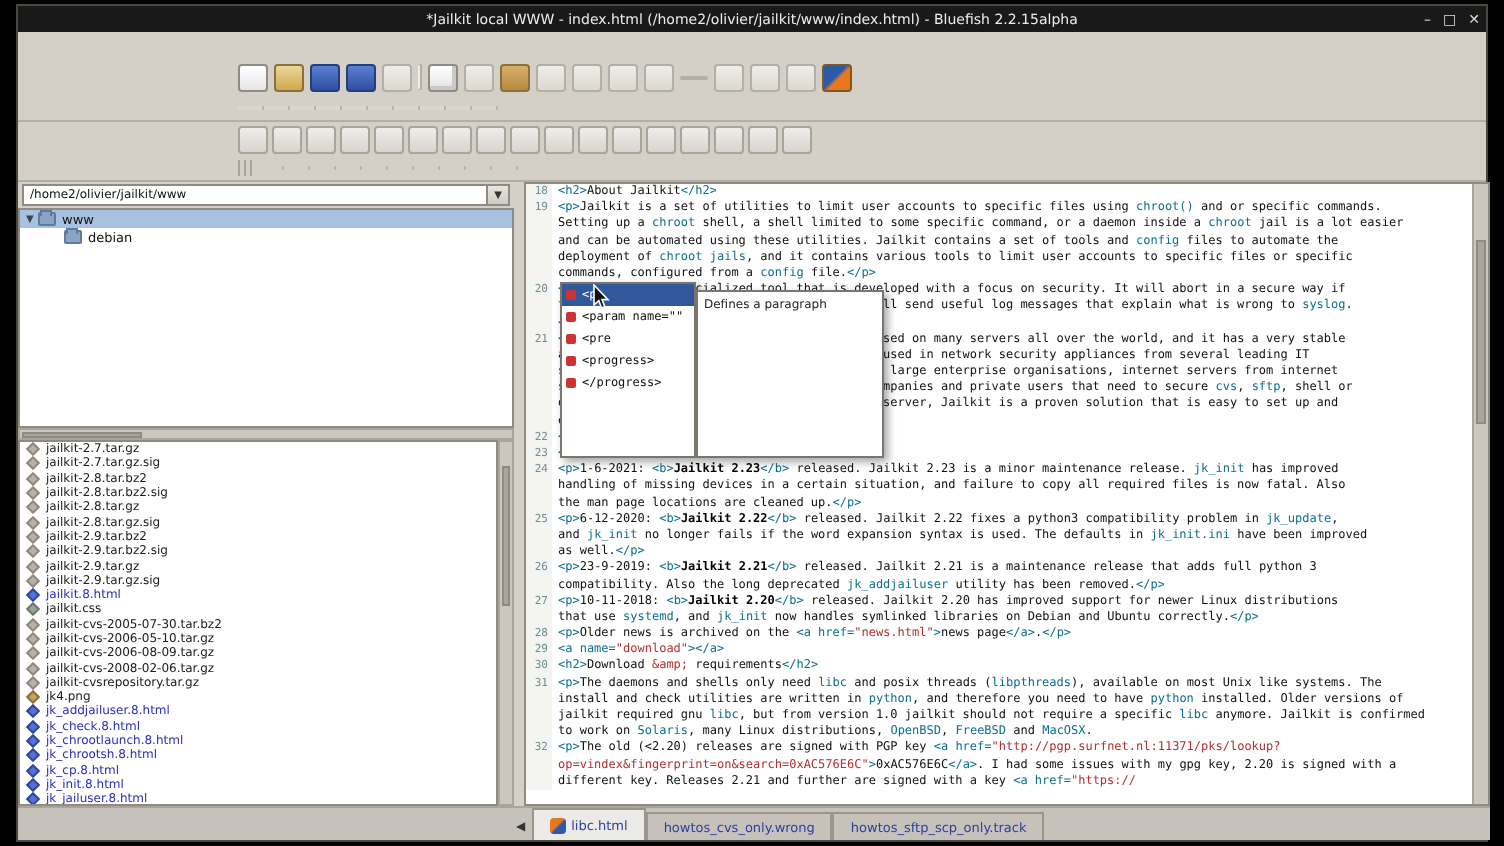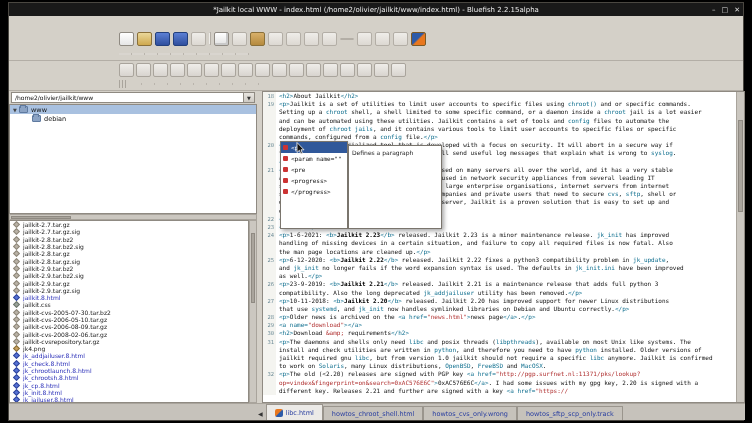--- a/index.html
+++ b/index.html
@@ -533,24 +533,20 @@
   <div class="doctabs">
     <span class="tab-arrow">◀</span>
     <span style="display:flex;align-items:flex-end">
 
     <span class="dtab active">
           <span class="tabicon"></span>
           <span>libc.html</span>
         </span>
         <span class="dtab">
 
-          <span>howtos_chroot_shell.html</span>
-        </span>
-        <span class="dtab">
-
           <span>howtos_cvs_only.wrong</span>
         </span>
         <span class="dtab">
 
           <span>howtos_sftp_scp_only.track</span>
         </span>
       </span>
   </div>
 
 </div>

